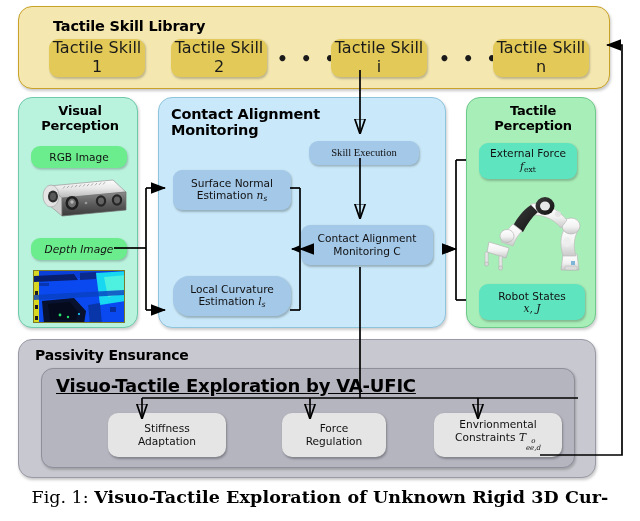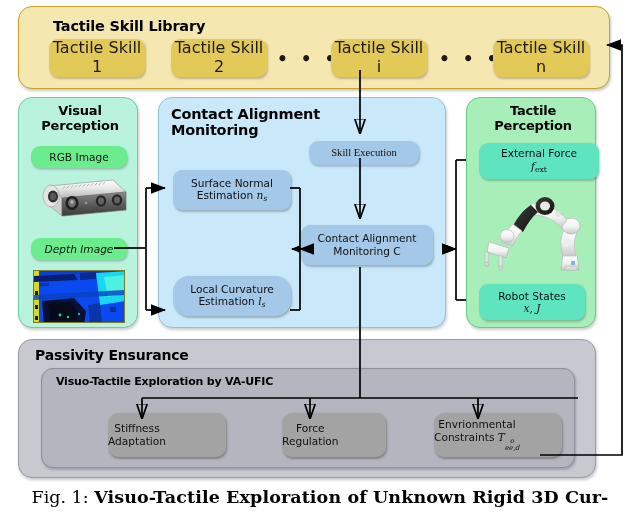--- a/index.html
+++ b/index.html
@@ -133,30 +133,30 @@
     box-shadow: 1px 2px 3px rgba(0,0,0,0.22);
   }
   #passivity-title { left: 16px; top: 8px; font-size: 14px; }
   #vaufic {
     position: absolute; left: 22px; top: 28px; width: 534px; height: 100px;
     background: #b5b5c0;
     border: 1.3px solid #8f8f9c;
     border-radius: 12px;
     box-shadow: 1px 1.6px 2.4px rgba(0,0,0,0.2);
   }
-  #vaufic-title { left: 14px; top: 7px; font-size: 11px; }
+  #vaufic-title { left: 14px; top: 7px; font-size: 18px; text-decoration: underline; }
   .gray-pill {
     position: absolute;
-    background: #a3a3a3;
+    background: #e5e5e5;
     border-radius: 10px;
     box-shadow: 1px 1.6px 2.2px rgba(0,0,0,0.28);
     color: #111;
     font-size: 10.6px;
     line-height: 1.22;
-    display: flex; align-items: center; justify-content: flex-start;
+    display: flex; align-items: center; justify-content: center;
     text-align: center;
     top: 44px; height: 44px;
   }
 
   
   .math { font-family: "DejaVu Serif", serif; font-style: italic; }
   .msub { font-size: 0.72em; font-style: italic; vertical-align: -0.28em; }
   .mroman { font-family: "DejaVu Serif", serif; font-style: normal; font-size: 0.72em; vertical-align: -0.28em; }
   .stack {
     display: inline-flex; flex-direction: column;
@@ -334,21 +334,21 @@
       </div>
     </div>
   </div>
 
   <div class="panel" id="tactile-perception">
     <div class="panel-title" id="tactile-perception-title">
       <span>Tactile</span><br>
       <span>Perception</span>
     </div>
 
-    <div class="teal-pill" style="left:12px; top:45px; width:120px; height:36px;">
+    <div class="teal-pill" style="left:12px; top:45px; width:98px; height:36px;">
       <div>
         <span>External Force</span><br>
         <span class="math">f</span><span class="mroman">ext</span>
       </div>
     </div>
 
     <div id="robot-arm">
       <svg viewBox="0 0 108 84" width="108" height="84">
         <defs>
           <linearGradient id="link" x1="0" y1="0" x2="0" y2="1">

